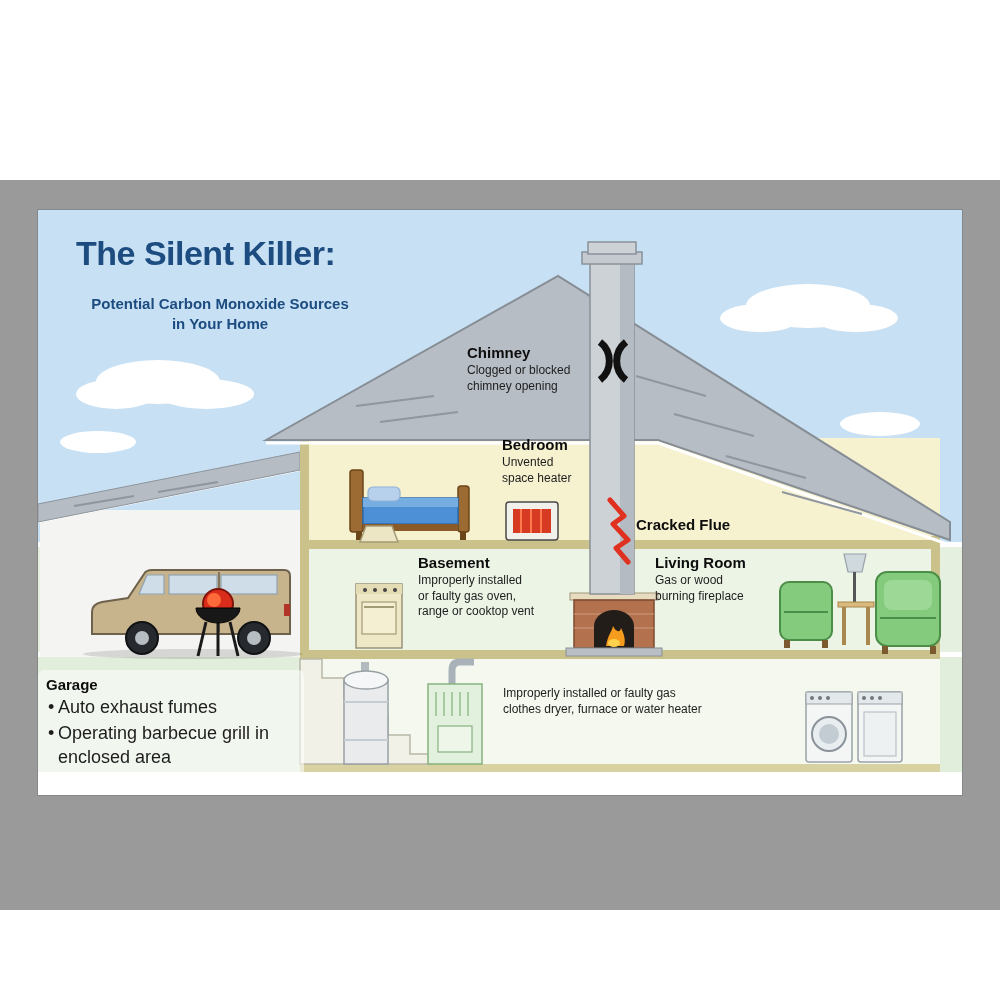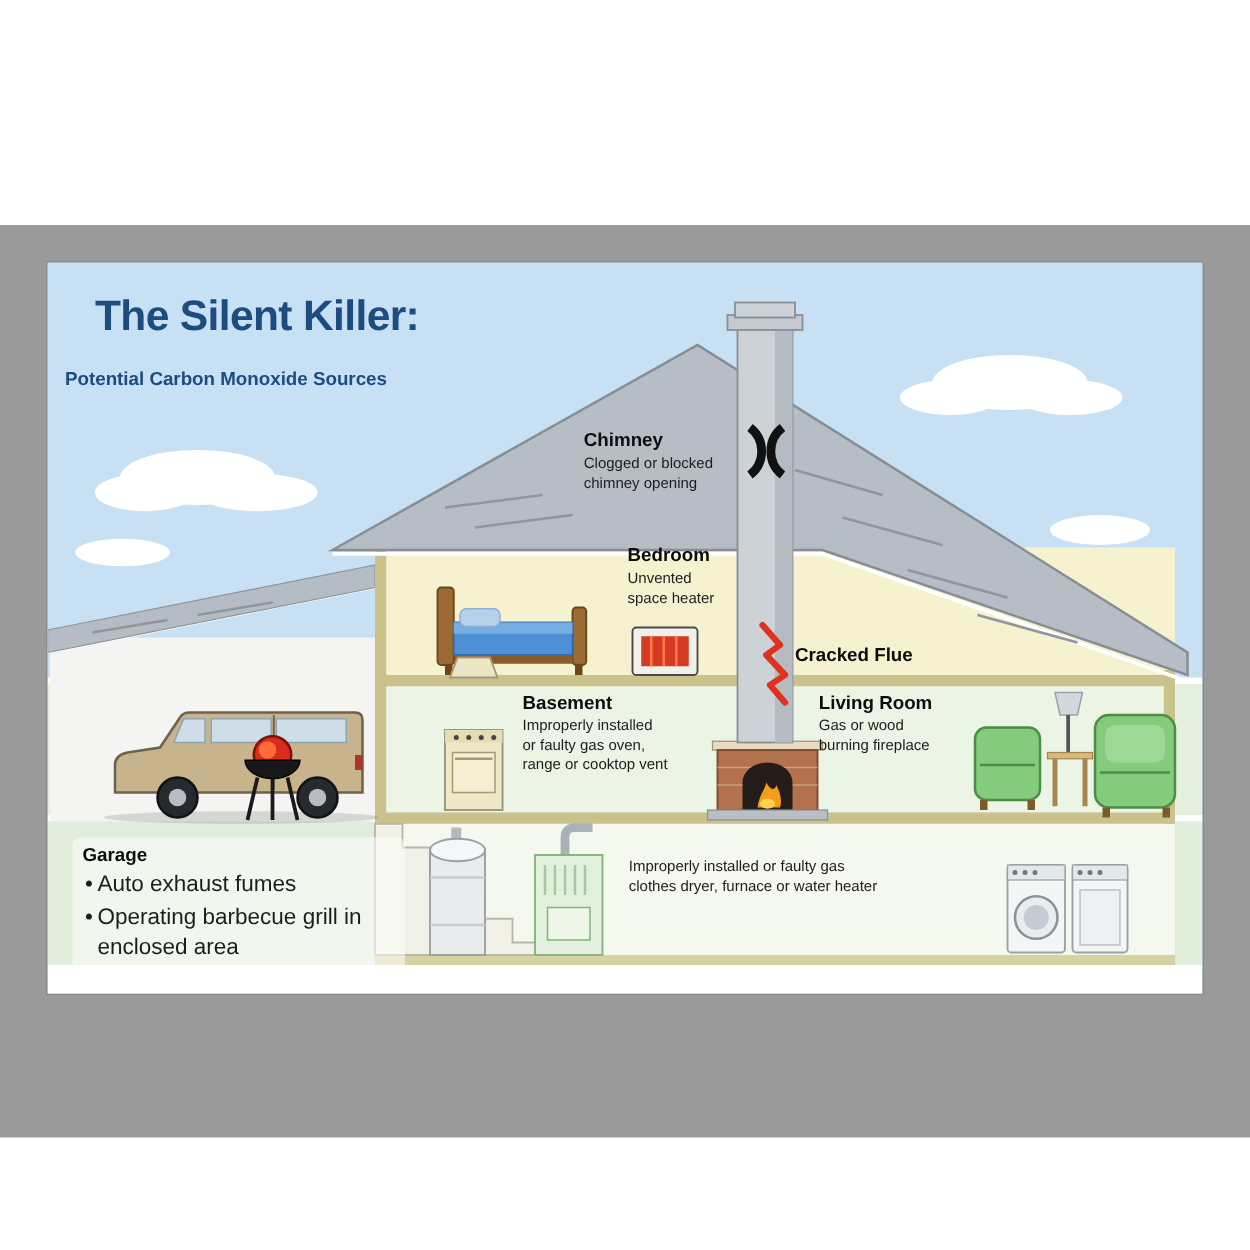--- a/index.html
+++ b/index.html
@@ -2,31 +2,31 @@
 <html><head>
 <meta charset="utf-8">
 <style>
   *{margin:0;padding:0;box-sizing:border-box}
   html,body{width:1000px;height:1000px;background:#ffffff;font-family:"Liberation Sans",sans-serif}
   .canvas{position:relative;width:1000px;height:1000px;overflow:hidden}
   .frame{position:absolute;left:0;top:180px;width:1000px;height:730px;background:#9a9a9a}
   .poster{position:absolute;left:38px;top:30px;width:924px;height:585px;background:#c7e0f3;overflow:hidden;box-shadow:0 0 0 1px #878787}
   .scene{position:absolute;left:0;top:0;width:924px;height:585px}
   .title{position:absolute;left:38px;top:24px;font-size:34px;font-weight:bold;color:#1c4c80;letter-spacing:-0.5px}
-  .subtitle{position:absolute;left:14px;top:84px;width:336px;text-align:left;font-size:15px;font-weight:bold;color:#1c4c80;line-height:1.35}
+  .subtitle{position:absolute;left:14px;top:84px;width:336px;text-align:center;font-size:15px;font-weight:bold;color:#1c4c80;line-height:1.35}
   .label{position:absolute;color:#101010}
   .label-h{font-size:15px;font-weight:bold;margin-bottom:2px;color:#0d0d0d}
   .label-d{font-size:12px;line-height:1.3;white-space:pre-line;color:#1d1d1d}
   .lbl-chimney{left:429px;top:134px;width:130px}
   .lbl-bedroom{left:464px;top:226px;width:110px}
   .lbl-flue{left:598px;top:306px;width:130px}
   .lbl-kitchen{left:380px;top:344px;width:150px}
   .lbl-living{left:617px;top:344px;width:150px}
   .lbl-basement{left:465px;top:476px;width:250px}
-  .garage-box{position:absolute;left:20px;top:460px;width:266px;background:rgba(255,255,255,0.55);border-radius:6px;padding:6px 8px 8px 8px}
+  .garage-box{position:absolute;left:0;top:460px;width:266px;background:rgba(255,255,255,0.55);border-radius:6px;padding:6px 8px 8px 8px}
   .garage-h{font-size:15px;font-weight:bold;margin-bottom:3px;color:#0d0d0d}
   .bullet{font-size:18px;line-height:1.32;padding-left:12px;position:relative;margin-bottom:2px;color:#1d1d1d}
   .bullet::before{content:"•";position:absolute;left:2px}
 </style>
 </head>
 <body>
 
 <div class="canvas">
   <div class="frame">
     <div class="poster">
@@ -220,20 +220,21 @@
           <line x1="180" y1="413" x2="180" y2="446" stroke="#1a1a1a" stroke-width="3"></line>
           <circle cx="180" cy="394" r="15" fill="#d92c1a" stroke="#7e120a" stroke-width="2"></circle>
           <circle cx="176" cy="390" r="7" fill="#ff6a3a"></circle>
           <path d="M158,398 a22 15 0 0 0 44 0 z" fill="#181818" stroke="#000" stroke-width="1"></path>
         </g>
       </svg>
 
       <h1 class="title">The Silent Killer:</h1>
       <div class="subtitle">
         <div>Potential Carbon Monoxide Sources</div>
+        <div>in Your Home</div>
       </div>
 
       <div class="label lbl-chimney">
         <div class="label-h">Chimney</div>
         <div class="label-d">Clogged or blocked
 chimney opening</div>
       </div>
 
       <div class="label lbl-bedroom">
         <div class="label-h">Bedroom</div>

